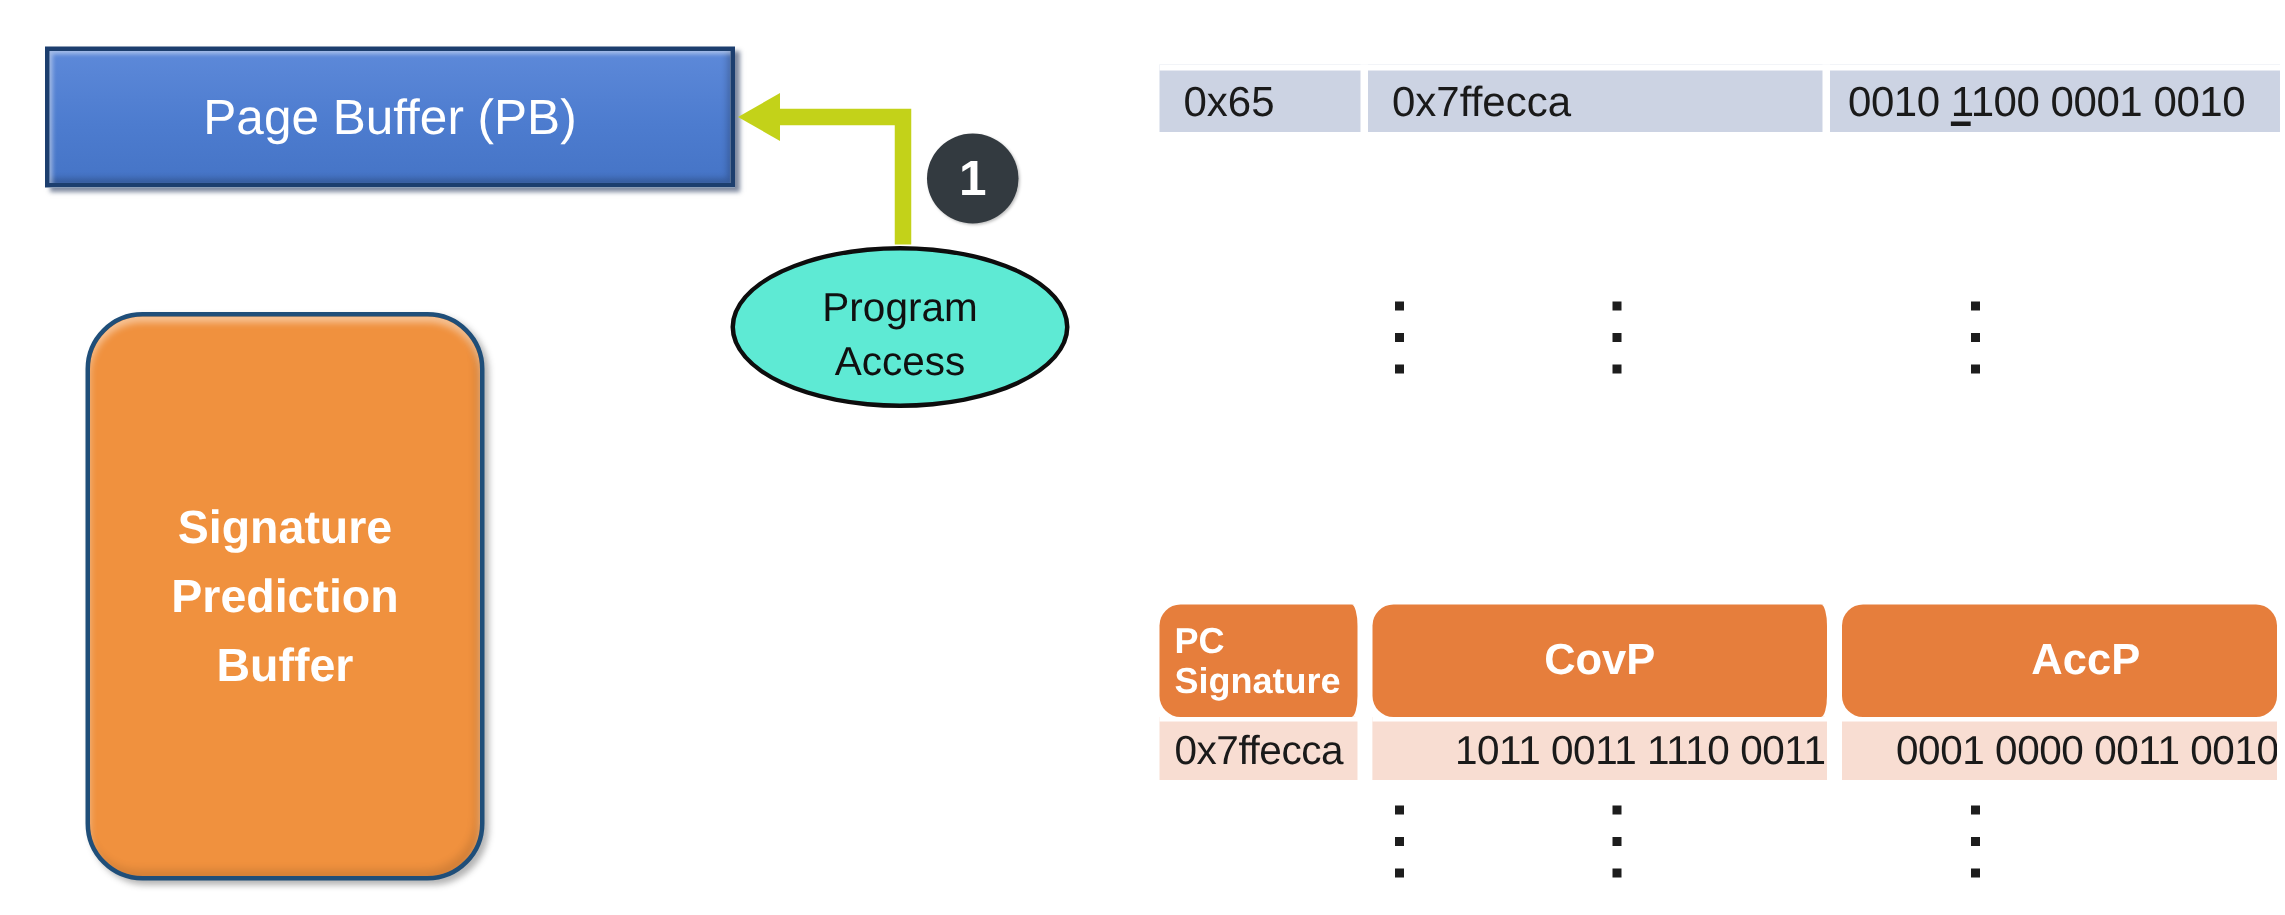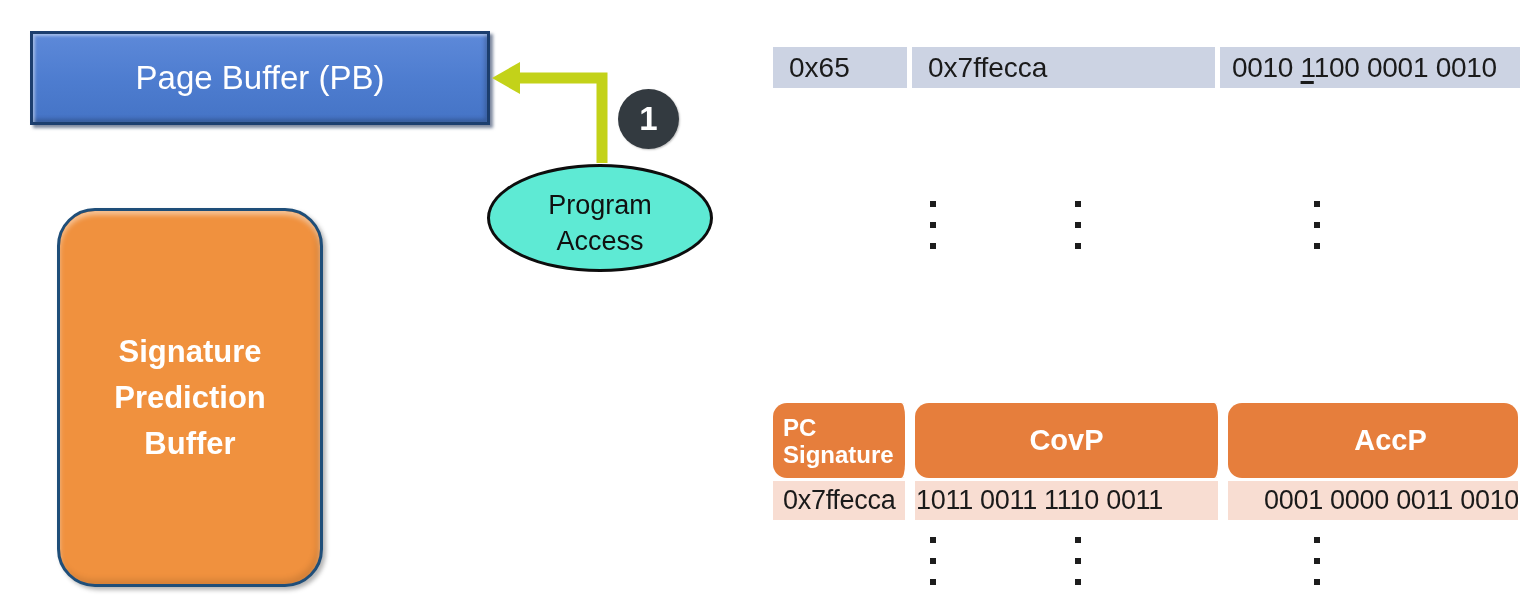--- a/index.html
+++ b/index.html
@@ -59,21 +59,21 @@
   .u{text-decoration:underline;text-decoration-thickness:2.5px;text-underline-offset:4px;}
 
   
   .t2{left:773px;top:403px;width:745px;}
   .t2 th{background:var(--spt-header-bg,#e67e3c);height:75px;border-radius:14px;}
   .t2 th.h1{font-size:24px;line-height:27px;padding-left:10px;white-space:pre-line;}
   .t2 th.hc{font-size:29px;text-align:center;}
   .t2 td{background:var(--spt-row-bg,#f8ddd2);height:42px;font-size:27px;border-top:3px solid #fff;
          letter-spacing:-0.3px;}
   .t2 td.left{padding-left:10px;}
-  .t2 td.ctr{text-align:left;}
+  .t2 td.ctr{text-align:right;}
   .t2 th:not(:last-child),.t2 td:not(:last-child){border-right:10px solid #fff;}
   .t2 .c1{width:142px;}.t2 .c2{width:313px;}.t2 .c3{width:290px;padding-left:36px;}
 
   
   .vdots{position:absolute;display:flex;flex-direction:column;gap:15px;}
   .vdots i{display:block;width:6px;height:6px;background:#1d1d1d;}
 </style>
 </head>
 <body>
 

